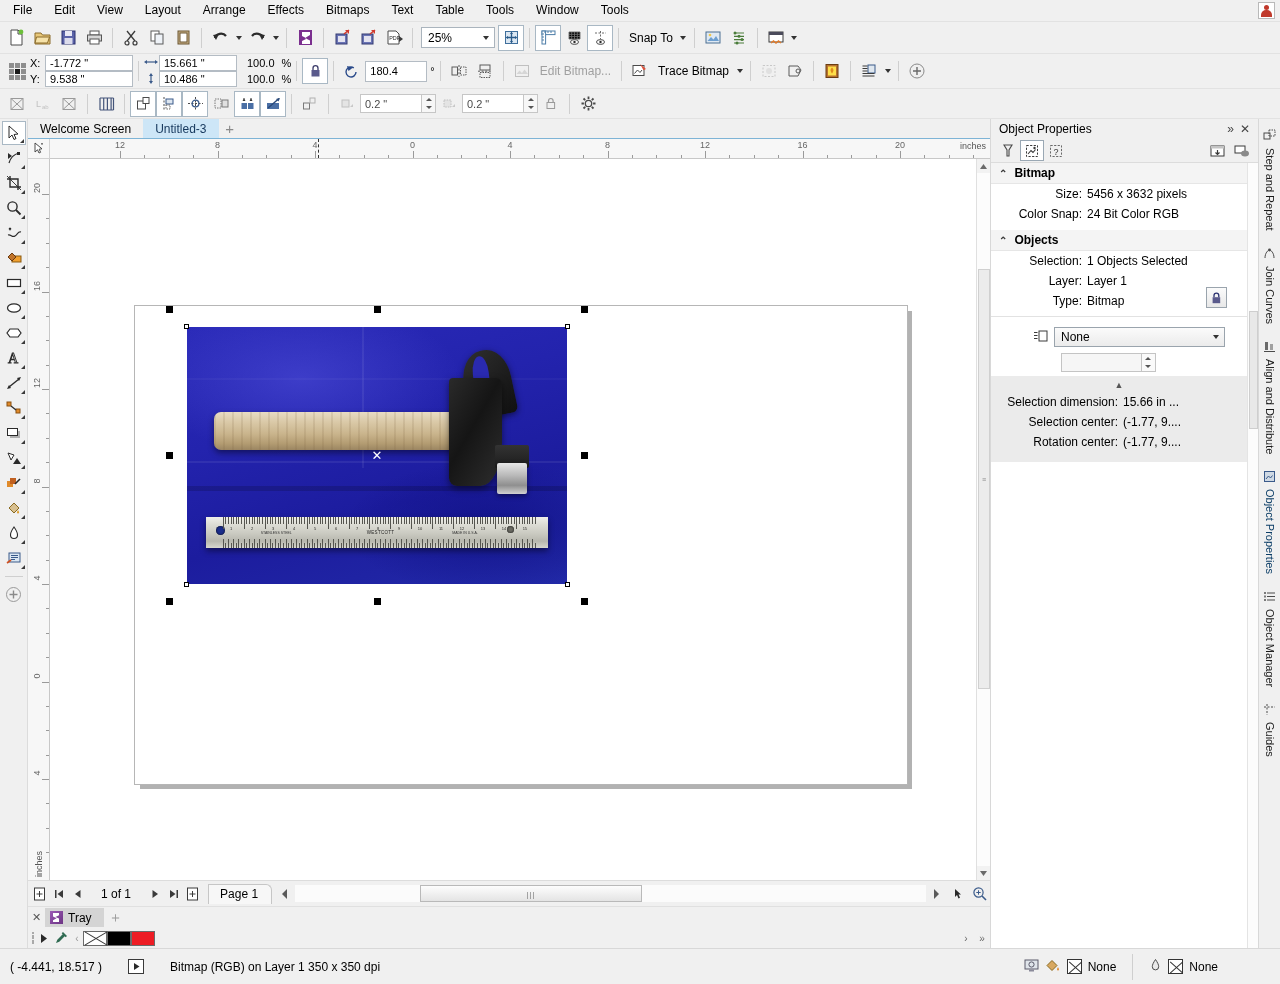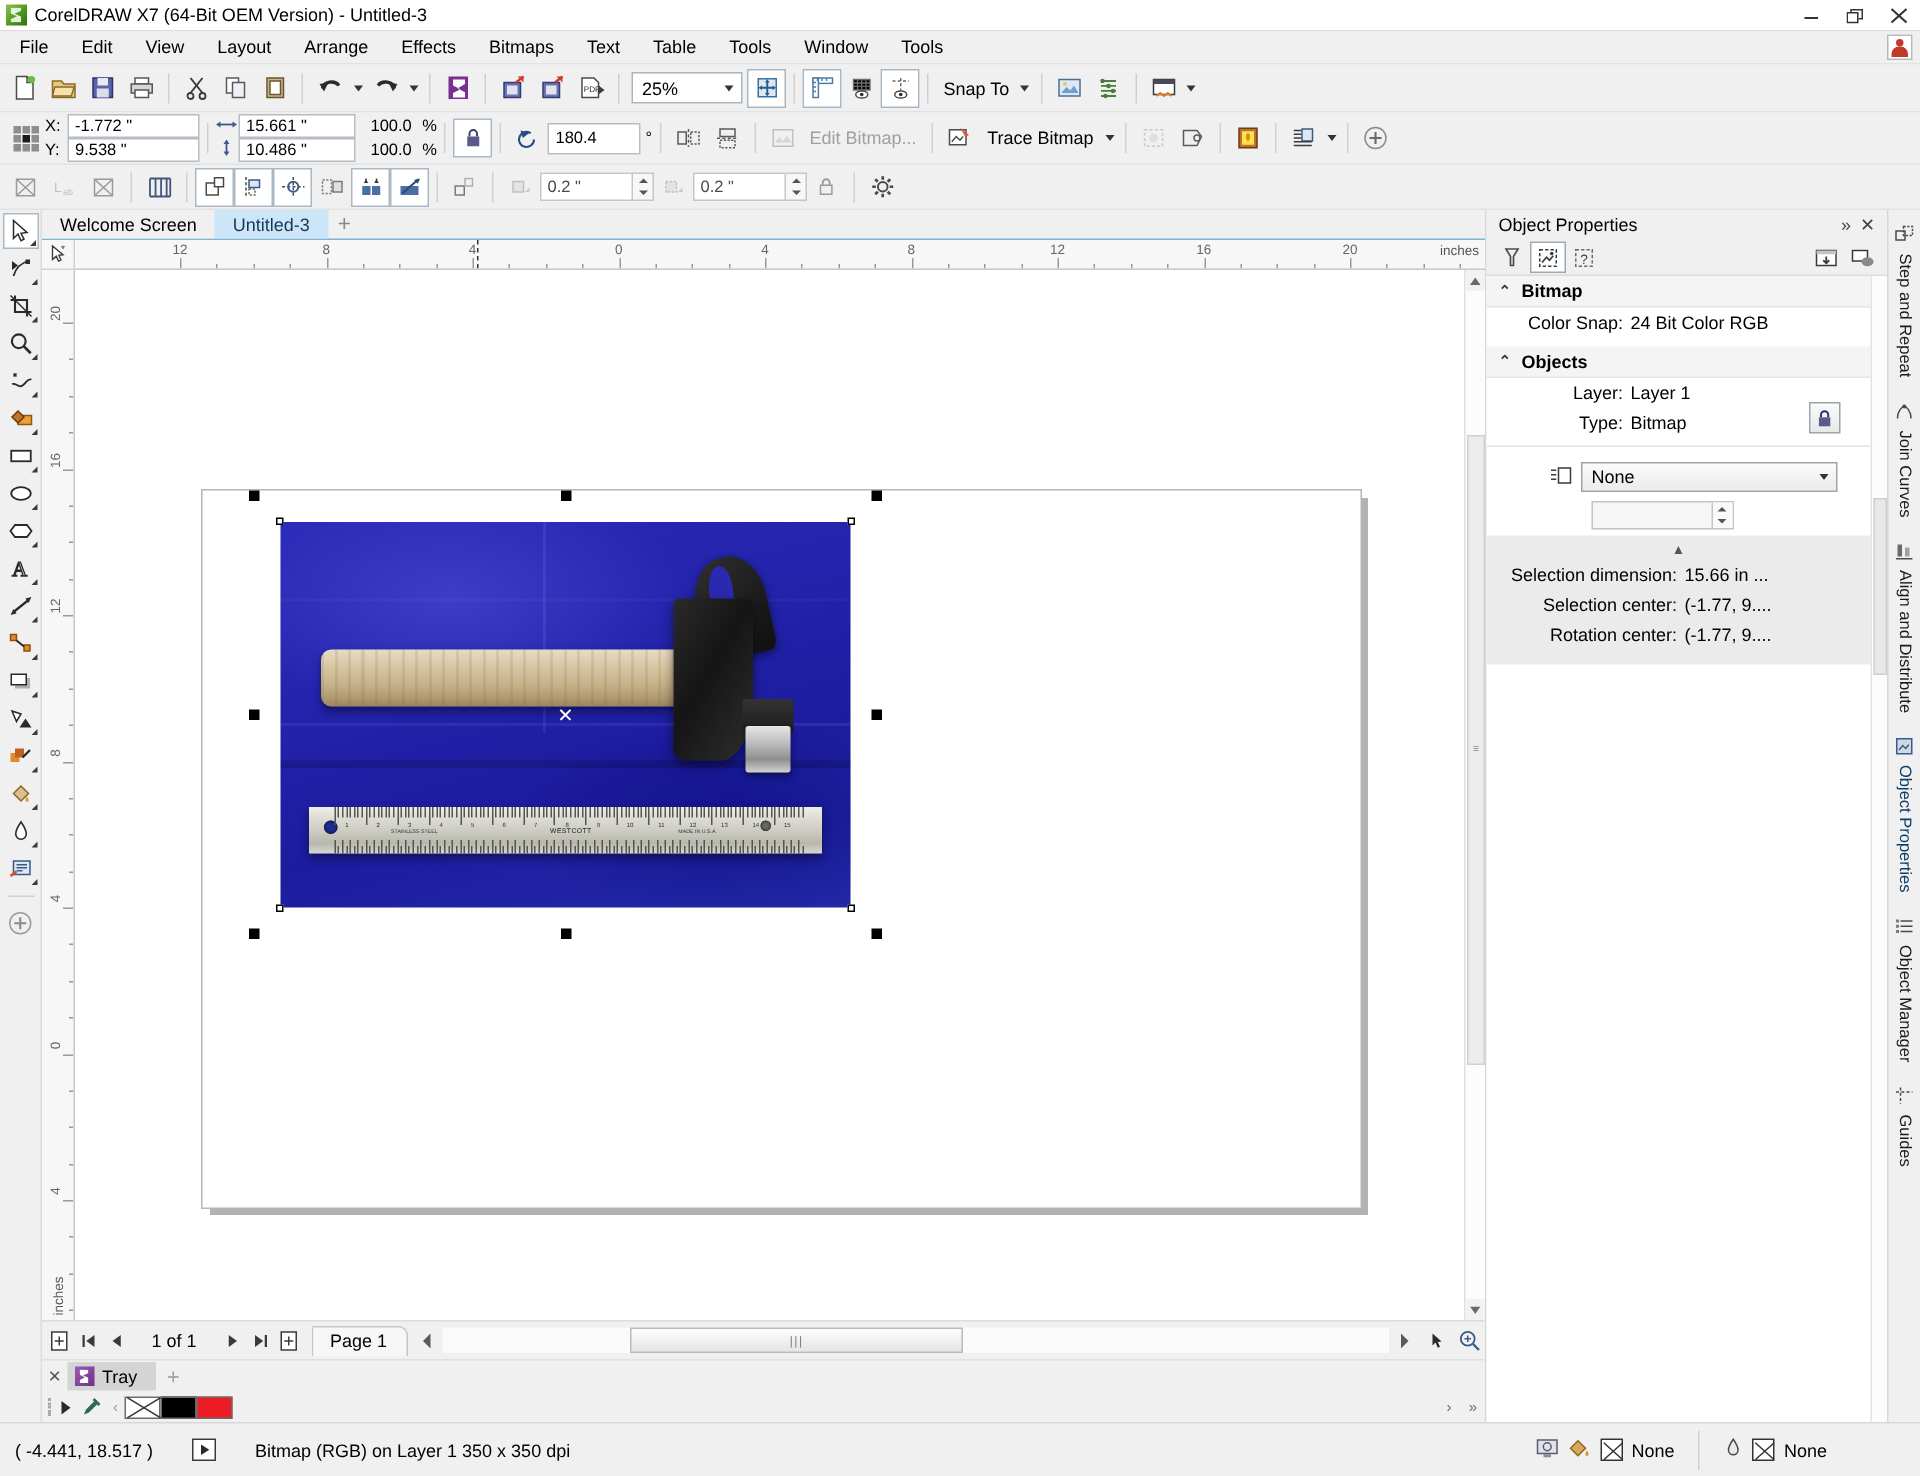--- a/index.html
+++ b/index.html
@@ -364,43 +364,20 @@
   .sw-mini { width:15px; height:15px; border:1px solid #333; background:#fff; position:relative; flex:0 0 15px; }
   .sw-mini::before,.sw-mini::after{content:"";position:absolute;left:-1px;top:50%;width:17px;height:1px;background:#333;}
   .sw-mini::before{transform:rotate(42deg);} .sw-mini::after{transform:rotate(-42deg);}
   .sb-end { width:46px; }
 </style>
 </head>
 <body>
 
 <div class="app">
 
-  <div class="titlebar">
-    <div class="title-logo"></div>
-    <div class="title-text">CorelDRAW X7 (64-Bit OEM Version) - Untitled-3</div>
-    <div class="win-btns">
-      <div class="win-btn">
-        <svg width="11" height="11" viewBox="0 0 11 11">
-            <line x1="1" y1="7" x2="10" y2="7" stroke="#333" stroke-width="1.3"></line>
-          </svg>
-      </div>
-      <div class="win-btn">
-        <svg width="12" height="11" viewBox="0 0 12 11">
-            <rect x="0.5" y="3.5" width="7" height="6.5" fill="none" stroke="#333"></rect>
-            <polyline points="3,3.5 3,1.5 10.5,1.5 10.5,7.5 8,7.5" fill="none" stroke="#333"></polyline>
-          </svg>
-      </div>
-      <div class="win-btn">
-        <svg width="12" height="11" viewBox="0 0 12 11">
-            <line x1="1" y1="1" x2="11" y2="10" stroke="#333" stroke-width="1.4"></line>
-            <line x1="11" y1="1" x2="1" y2="10" stroke="#333" stroke-width="1.4"></line>
-          </svg>
-      </div>
-    </div>
-  </div>
 
   <div class="menubar">
     <div class="menu-item"><span>File</span></div>
     <div class="menu-item"><span>Edit</span></div>
     <div class="menu-item"><span>View</span></div>
     <div class="menu-item"><span>Layout</span></div>
     <div class="menu-item"><span>Arrange</span></div>
     <div class="menu-item"><span>Effects</span></div>
     <div class="menu-item"><span>Bitmaps</span></div>
     <div class="menu-item"><span>Text</span></div>
@@ -1585,27 +1562,35 @@
       </div>
 
       <div class="docker-body">
         <div class="docker-content">
 
           <div class="sect-head">
             <span class="chev">⌃</span>
             <span>Bitmap</span>
           </div>
           <div class="prop-line">
+            <span class="prop-key">Size:</span>
+            <span class="prop-val">5456 x 3632 pixels</span>
+          </div>
+          <div class="prop-line">
             <span class="prop-key">Color Snap:</span>
             <span class="prop-val">24 Bit Color  RGB</span>
           </div>
 
           <div class="sect-head" style="margin-top:6px;">
             <span class="chev">⌃</span>
             <span>Objects</span>
+          </div>
+          <div class="prop-line">
+            <span class="prop-key">Selection:</span>
+            <span class="prop-val">1 Objects Selected</span>
           </div>
           <div class="prop-line">
             <span class="prop-key">Layer:</span>
             <span class="prop-val">Layer 1</span>
           </div>
           <div class="prop-line" style="position:relative;">
             <span class="prop-key">Type:</span>
             <span class="prop-val">Bitmap</span>
             <span class="lockbtn" style="top:-4px;">
               <svg width="13" height="14" viewBox="0 0 13 14">

